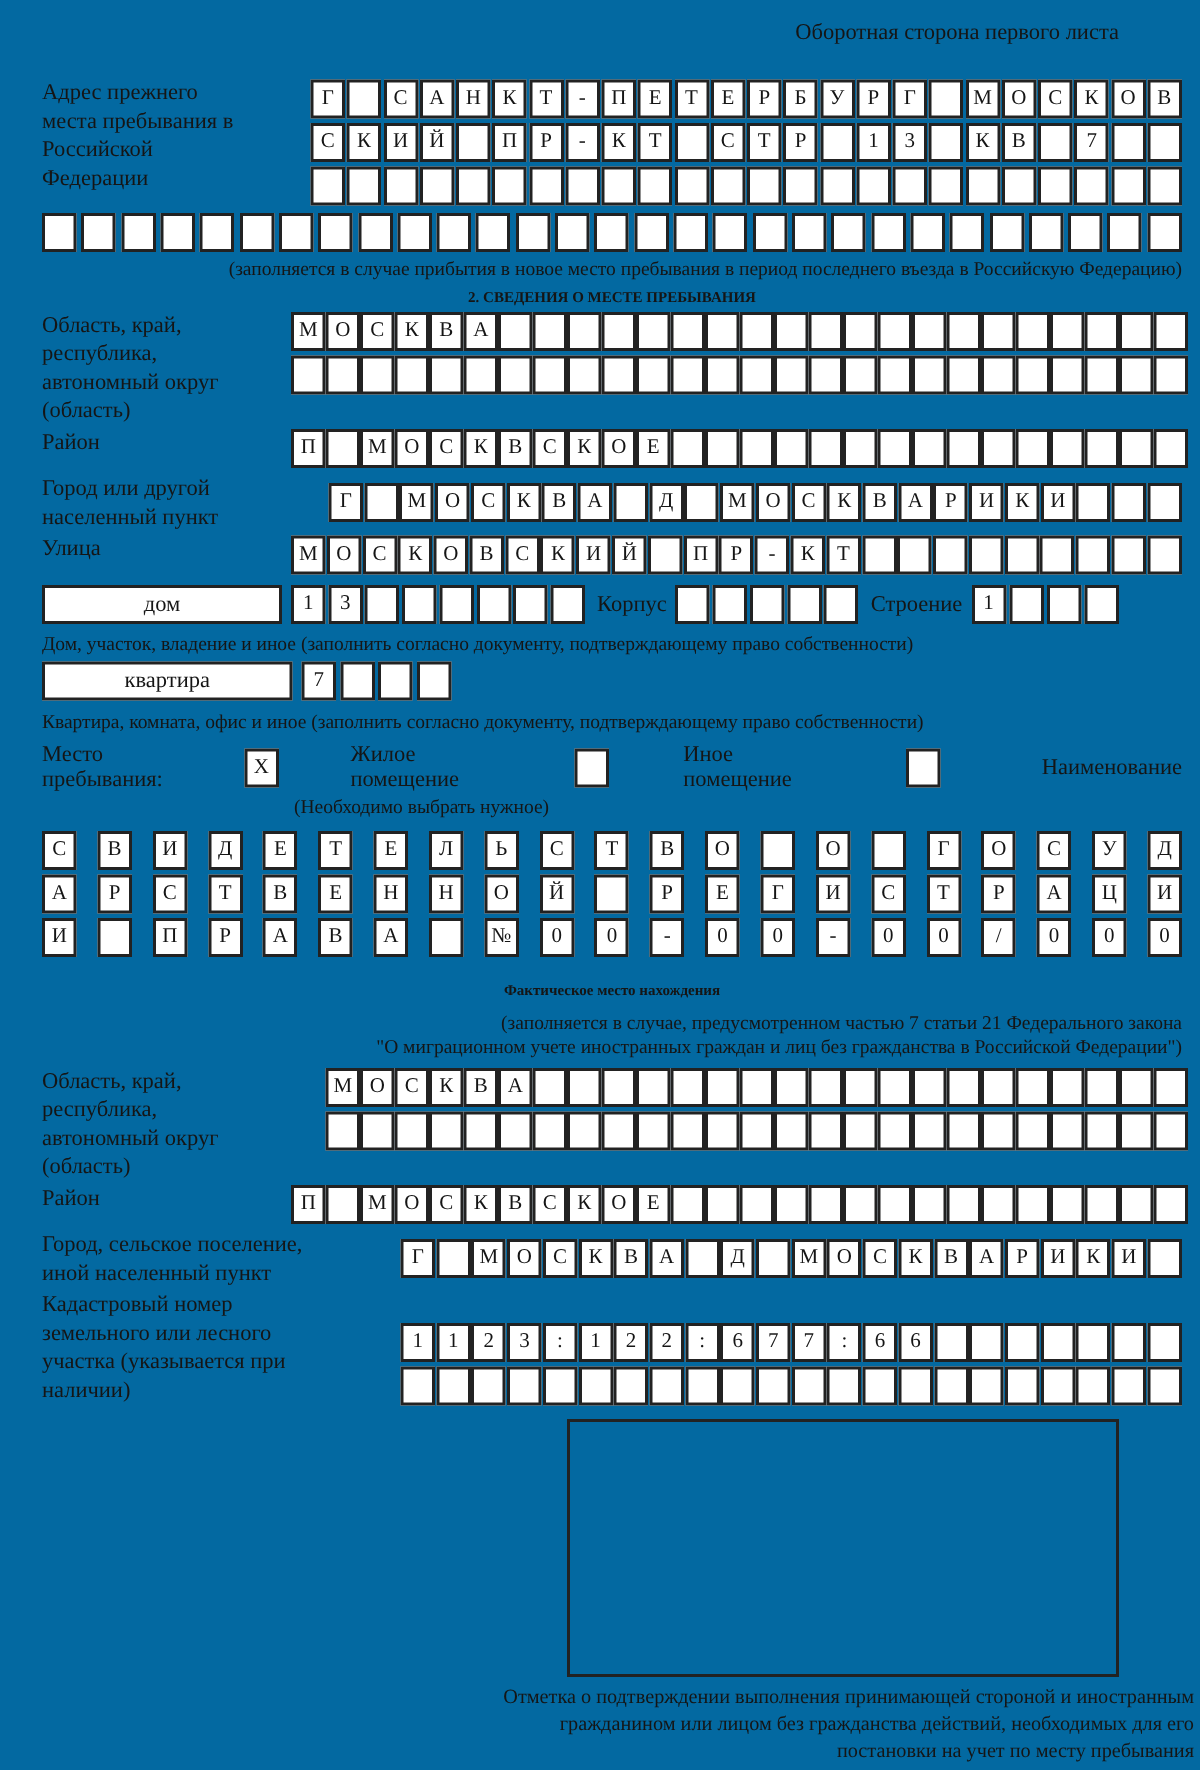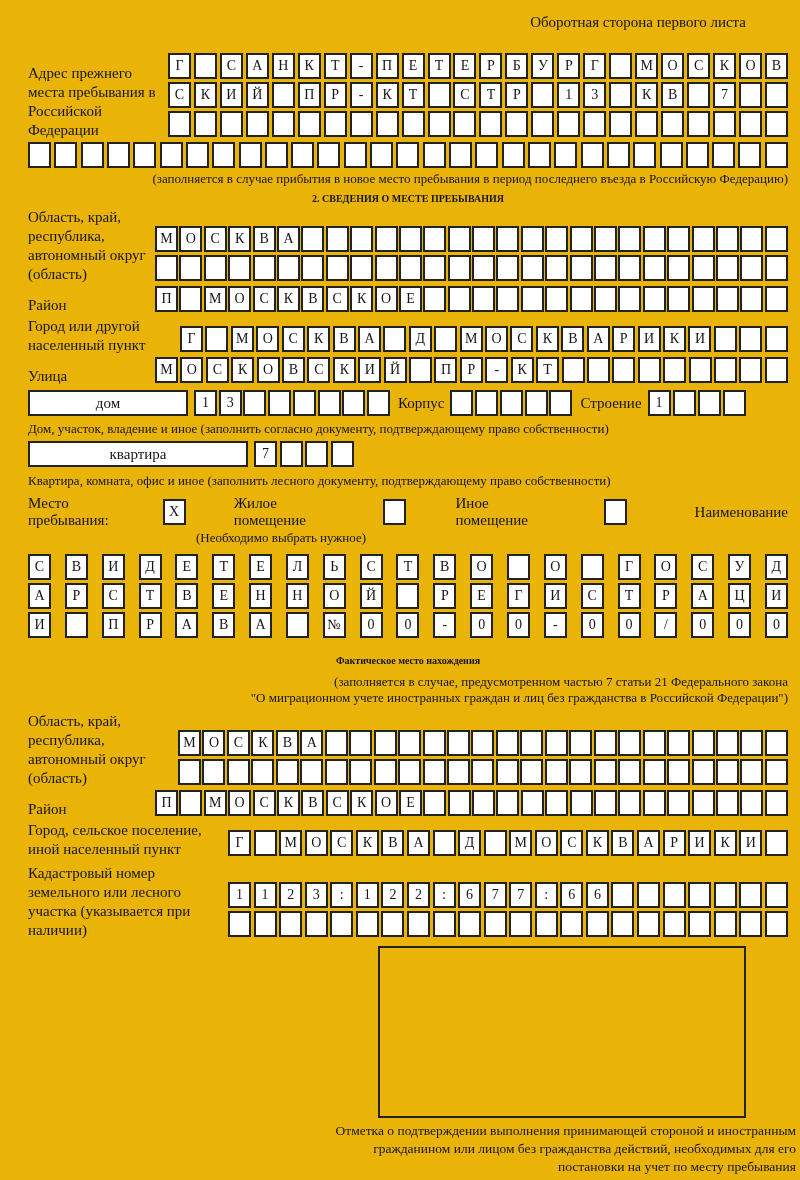--- a/index.html
+++ b/index.html
@@ -1,30 +1,30 @@
 <!DOCTYPE html>
 <html><head>
 <meta charset="utf-8">
 <style>
   html,body{margin:0;padding:0;background:#fff;}
   .page{
     position:relative;
     width:800px;height:1180px;
     box-sizing:border-box;
     padding:14px 12px 10px 28px;
-    background:#eab308;
+    background:#0369a1;
     color:#151515;
     font-family:"Liberation Serif", serif;
   }
   .hdr-right{
     text-align:right;
     font-size:15px;
     padding-right:42px;
   }
-  .fieldrow{display:flex;align-items:flex-end;}
+  .fieldrow{display:flex;align-items:flex-start;gap:39px;}
   .lbl{font-size:15px;line-height:19px;flex:0 0 auto;}
   .w140{width:140px;}
   .w127{width:127px;}
   .w152{width:152px;}
   .w172{width:150px;}
   .w200{width:200px;}
   .w218{width:218px;}
   .rows{flex:1 1 auto;min-width:0;}
   .boxrow{display:flex;justify-content:space-between;margin-bottom:3px;}
   .cell{
@@ -363,29 +363,29 @@
     <div class="boxrow" style="width:98px;margin-left:6px;">
         <span class="cell">1</span>
         <span class="cell"></span>
         <span class="cell"></span>
         <span class="cell"></span>
       </div>
   </div>
   <div class="caption mt2">Дом, участок, владение и иное (заполнить согласно документу, подтверждающему право собственности)</div>
 
   <div class="houserow mt4">
-    <div class="bigbox" style="width:220px;font-family:Liberation Serif, serif;">квартира</div>
+    <div class="bigbox" style="width:167px;font-family:Liberation Serif, serif;">квартира</div>
     <div class="boxrow" style="width:100px;margin-left:6px;">
         <span class="cell">7</span>
         <span class="cell"></span>
         <span class="cell"></span>
         <span class="cell"></span>
       </div>
   </div>
-  <div class="caption mt3">Квартира, комната, офис и иное (заполнить лесного документу, подтверждающему право собственности)</div>
+  <div class="caption mt3">Квартира, комната, офис и иное (заполнить согласно документу, подтверждающему право собственности)</div>
 
   <div class="stayrow mt6">
     <span>Место пребывания:</span>
     <span class="cell" style="margin-left:10px;">X</span>
     <span style="margin-left:8px;">Жилое помещение</span>
     <span class="cell" style="margin-left:28px;"></span>
     <span style="margin-left:10px;">Иное помещение</span>
     <span class="cell" style="margin-left:34px;"></span>
     <span style="margin-left:28px;">Наименование</span>
   </div>

